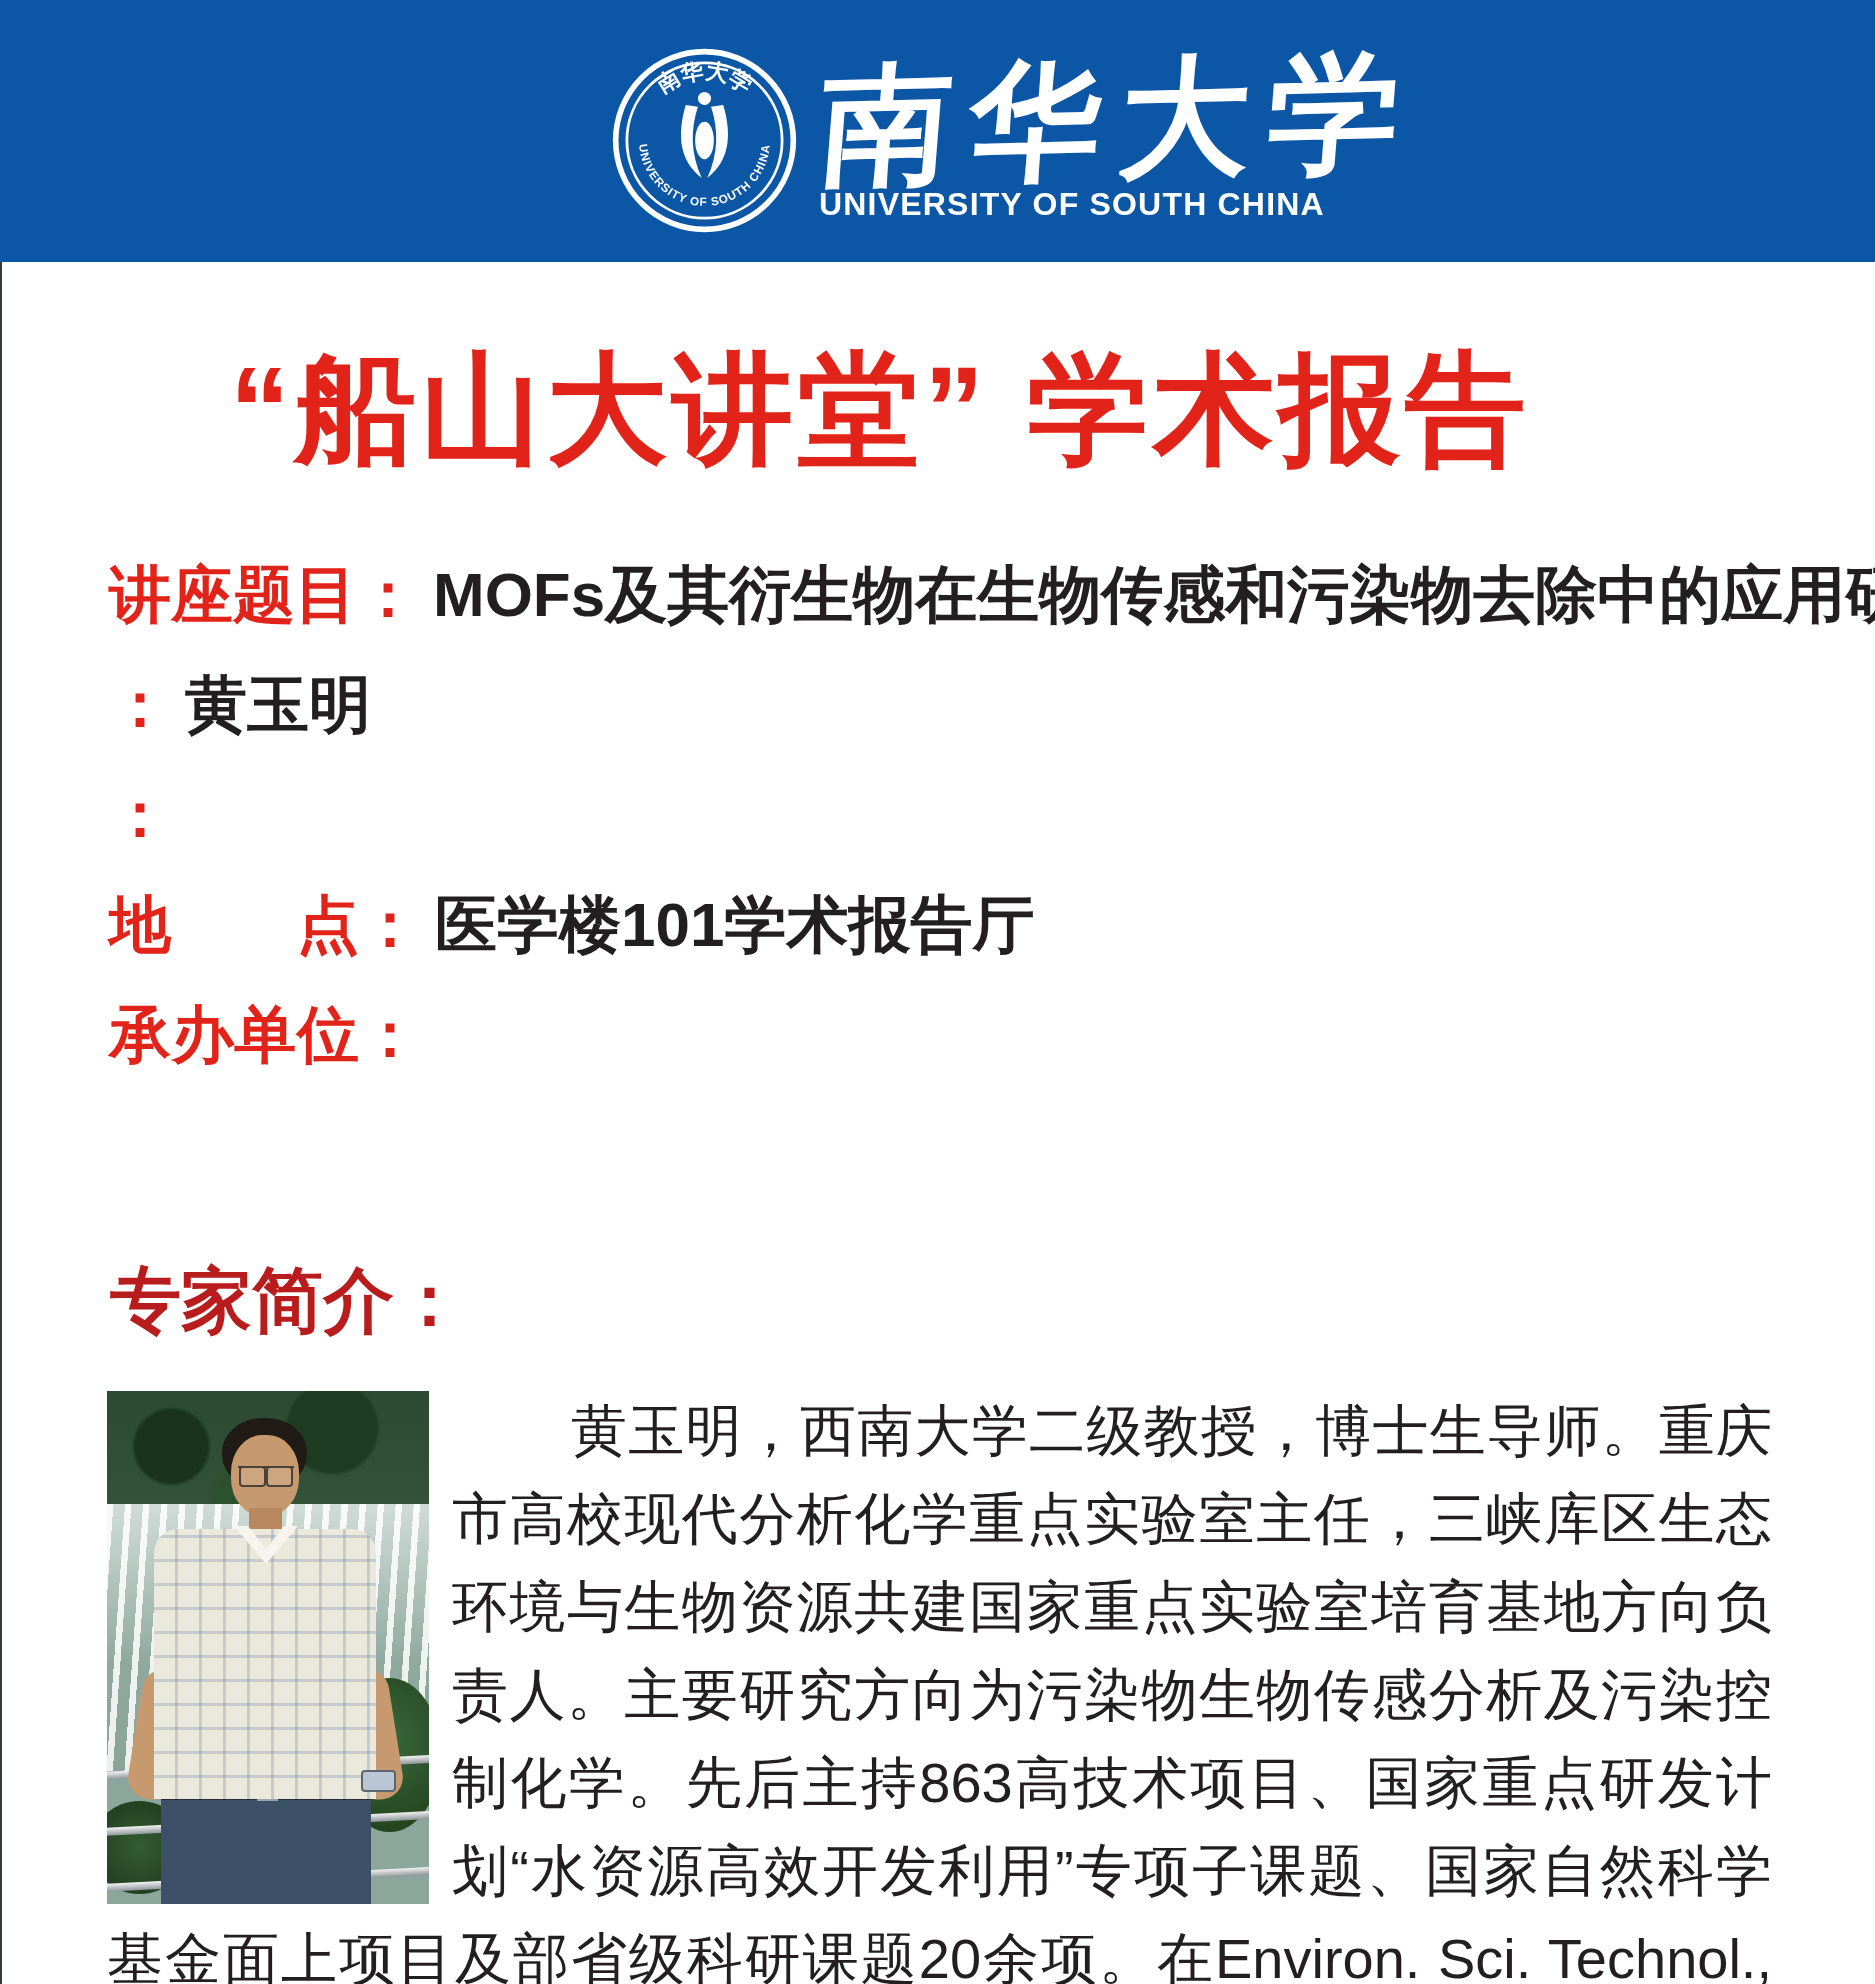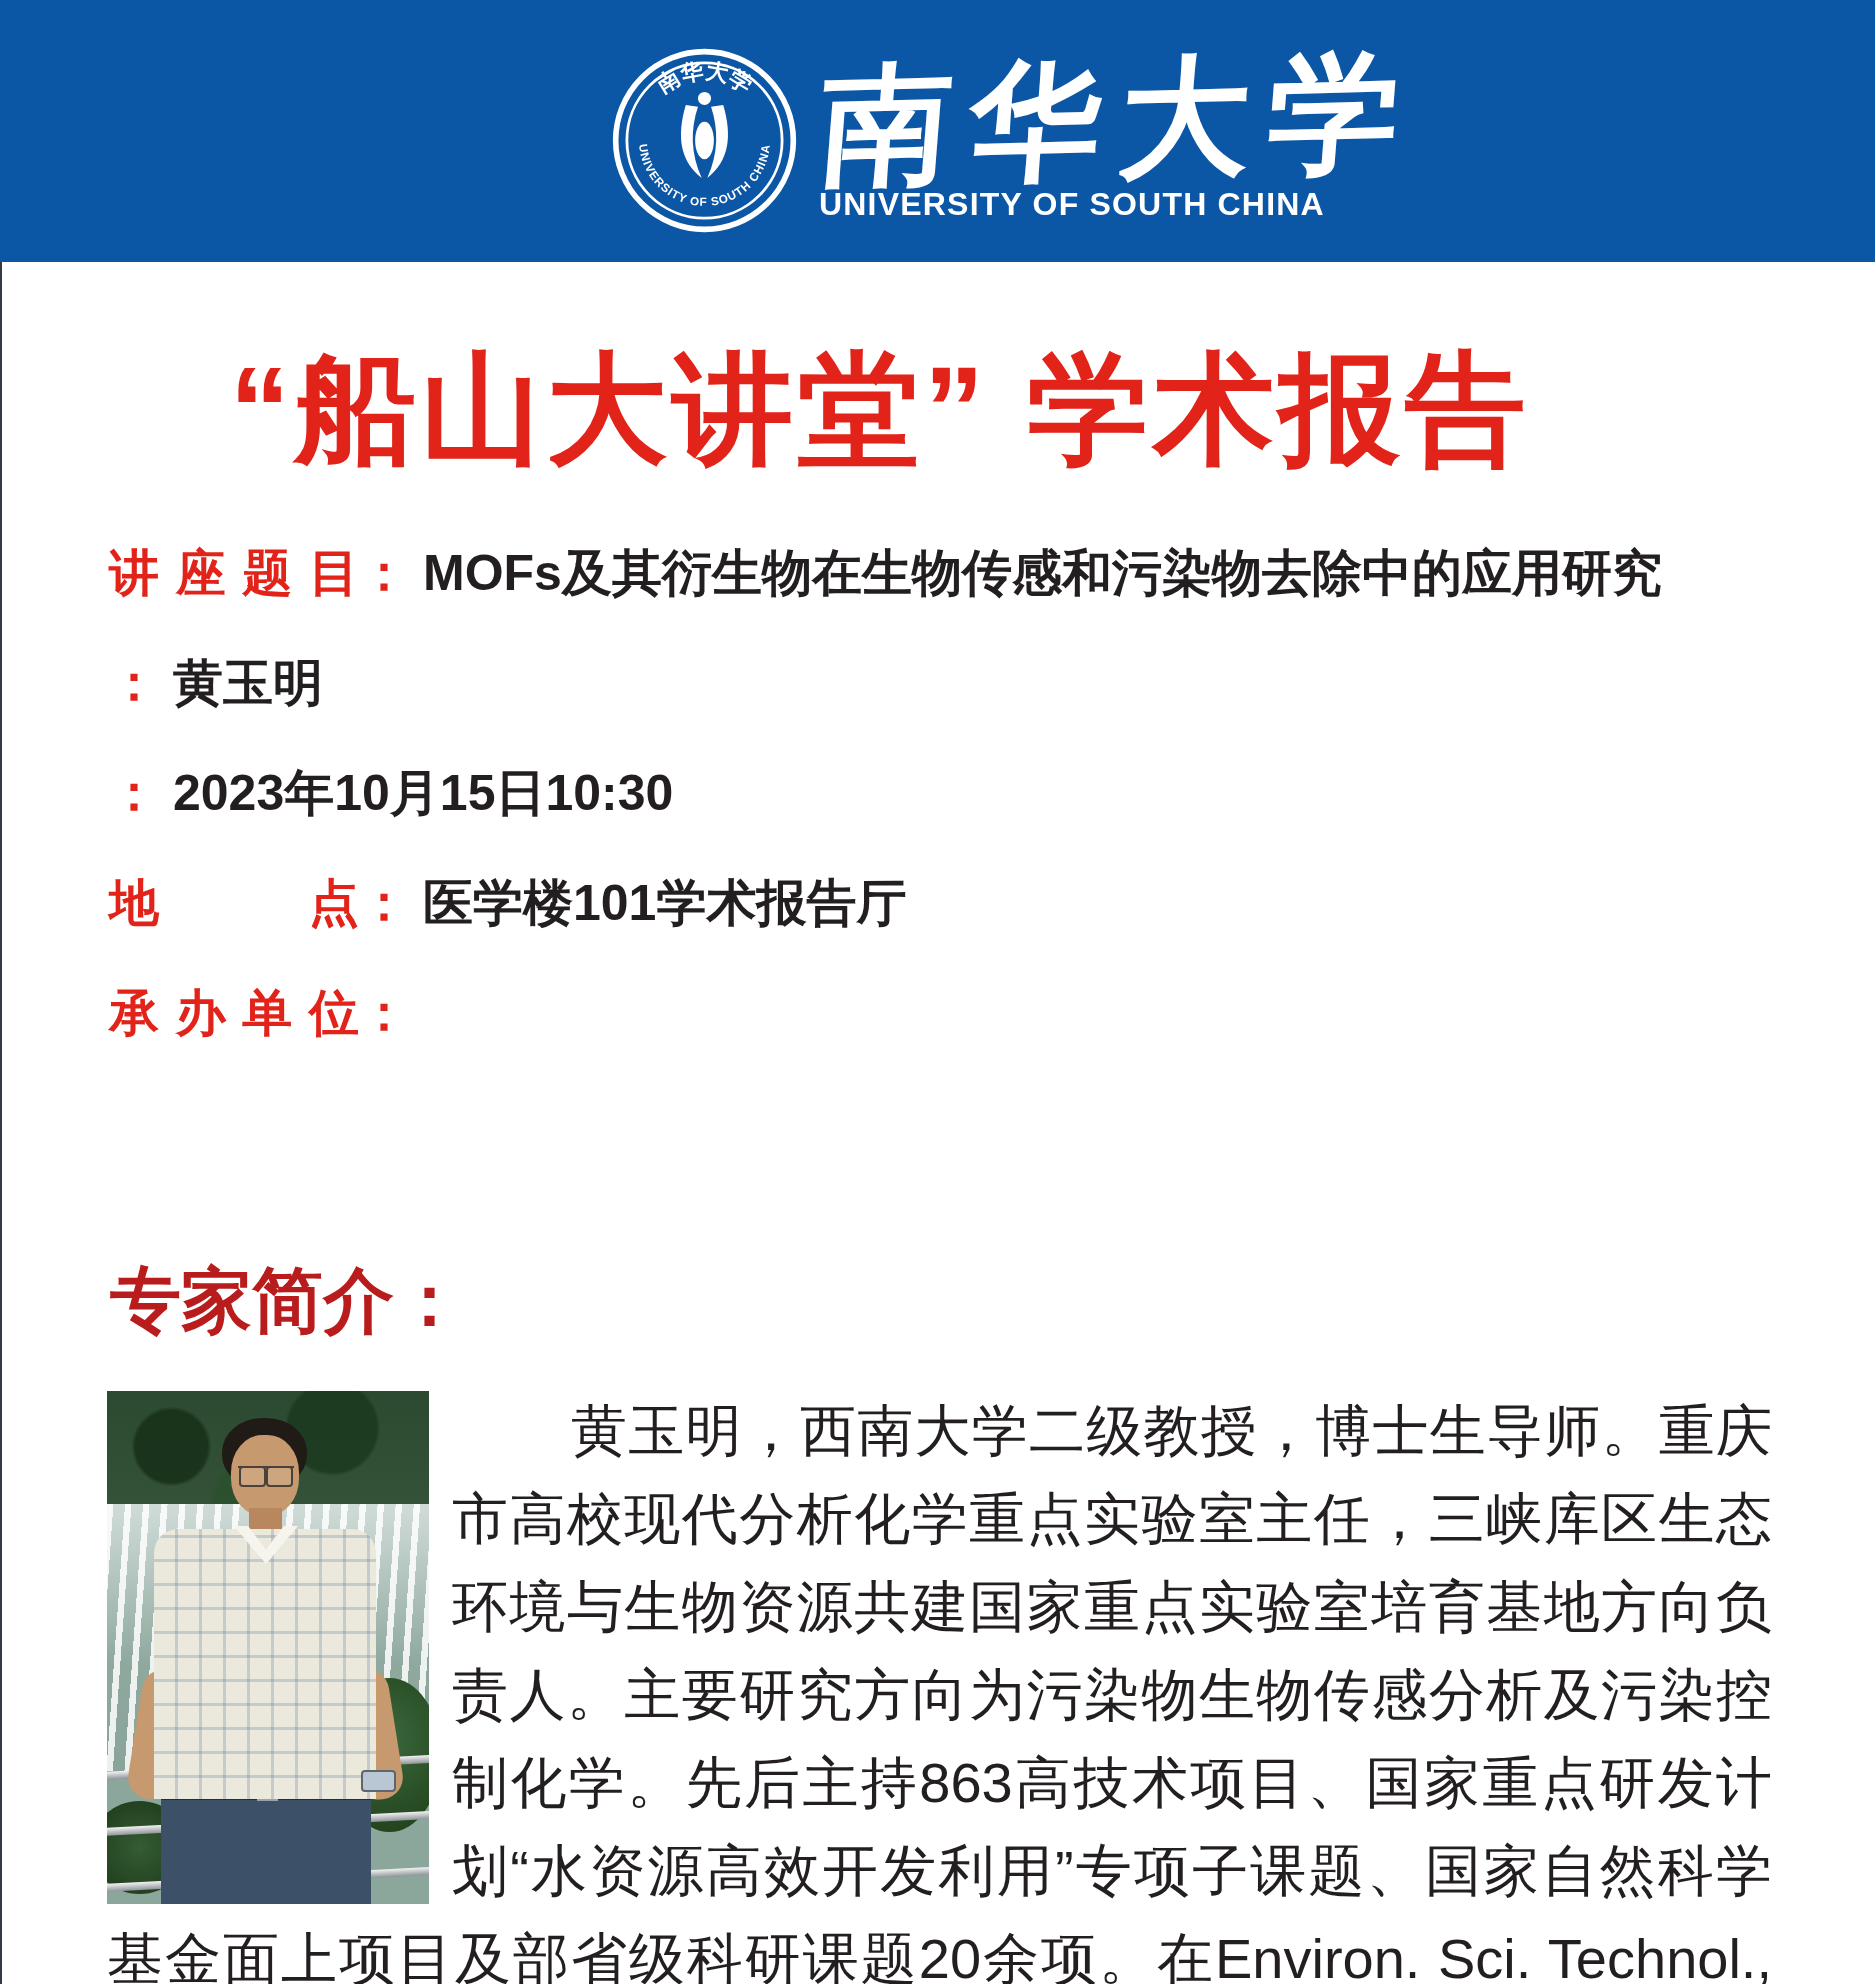--- a/index.html
+++ b/index.html
@@ -18,21 +18,21 @@
   
   .edge-line{position:absolute;left:0;top:262px;width:2.4px;height:2332px;background:#343a42;}
 
   
   .main-title{position:absolute;left:0;top:329px;width:1760px;text-align:center;
               color:#E2231A;font-size:121px;font-weight:bold;letter-spacing:4.8px;
               white-space:nowrap;}
 
   
   .info{position:absolute;left:109px;top:540px;width:1691px;}
-  .info-row{display:flex;align-items:flex-start;height:110px;font-size:50px;font-weight:bold;}
+  .info-row{display:flex;align-items:center;height:110px;font-size:62px;font-weight:bold;}
   .info-label{color:#E2231A;display:inline-block;width:250px;
               text-align:justify;text-align-last:justify;white-space:nowrap;}
   .info-colon{color:#E2231A;margin-right:14px;}
   .info-value{color:#231F20;white-space:nowrap;}
 
   
   .profile-heading{position:absolute;left:110px;top:1254px;color:#b91c1c;
                    font-size:71px;font-weight:bold;}
   .bio{position:absolute;left:107px;top:1387px;width:1665px;color:#231F20;
        font-size:56px;line-height:88px;text-align:justify;text-indent:119px;}
@@ -122,21 +122,20 @@
       <span class="info-label">讲座题目</span>
         <span class="info-colon">：</span>
       <span class="info-value">MOFs及其衍生物在生物传感和污染物去除中的应用研究</span>
     </div>
     <div class="info-row">
         <span class="info-colon">：</span>
       <span class="info-value">黄玉明</span>
     </div>
     <div class="info-row">
         <span class="info-colon">：</span>
-      <span class="info-value">2023年10月15日10:30</span>
     </div>
     <div class="info-row">
       <span class="info-label">地点</span>
         <span class="info-colon">：</span>
       <span class="info-value">医学楼101学术报告厅</span>
     </div>
     <div class="info-row">
       <span class="info-label">承办单位</span>
         <span class="info-colon">：</span>
     </div>

